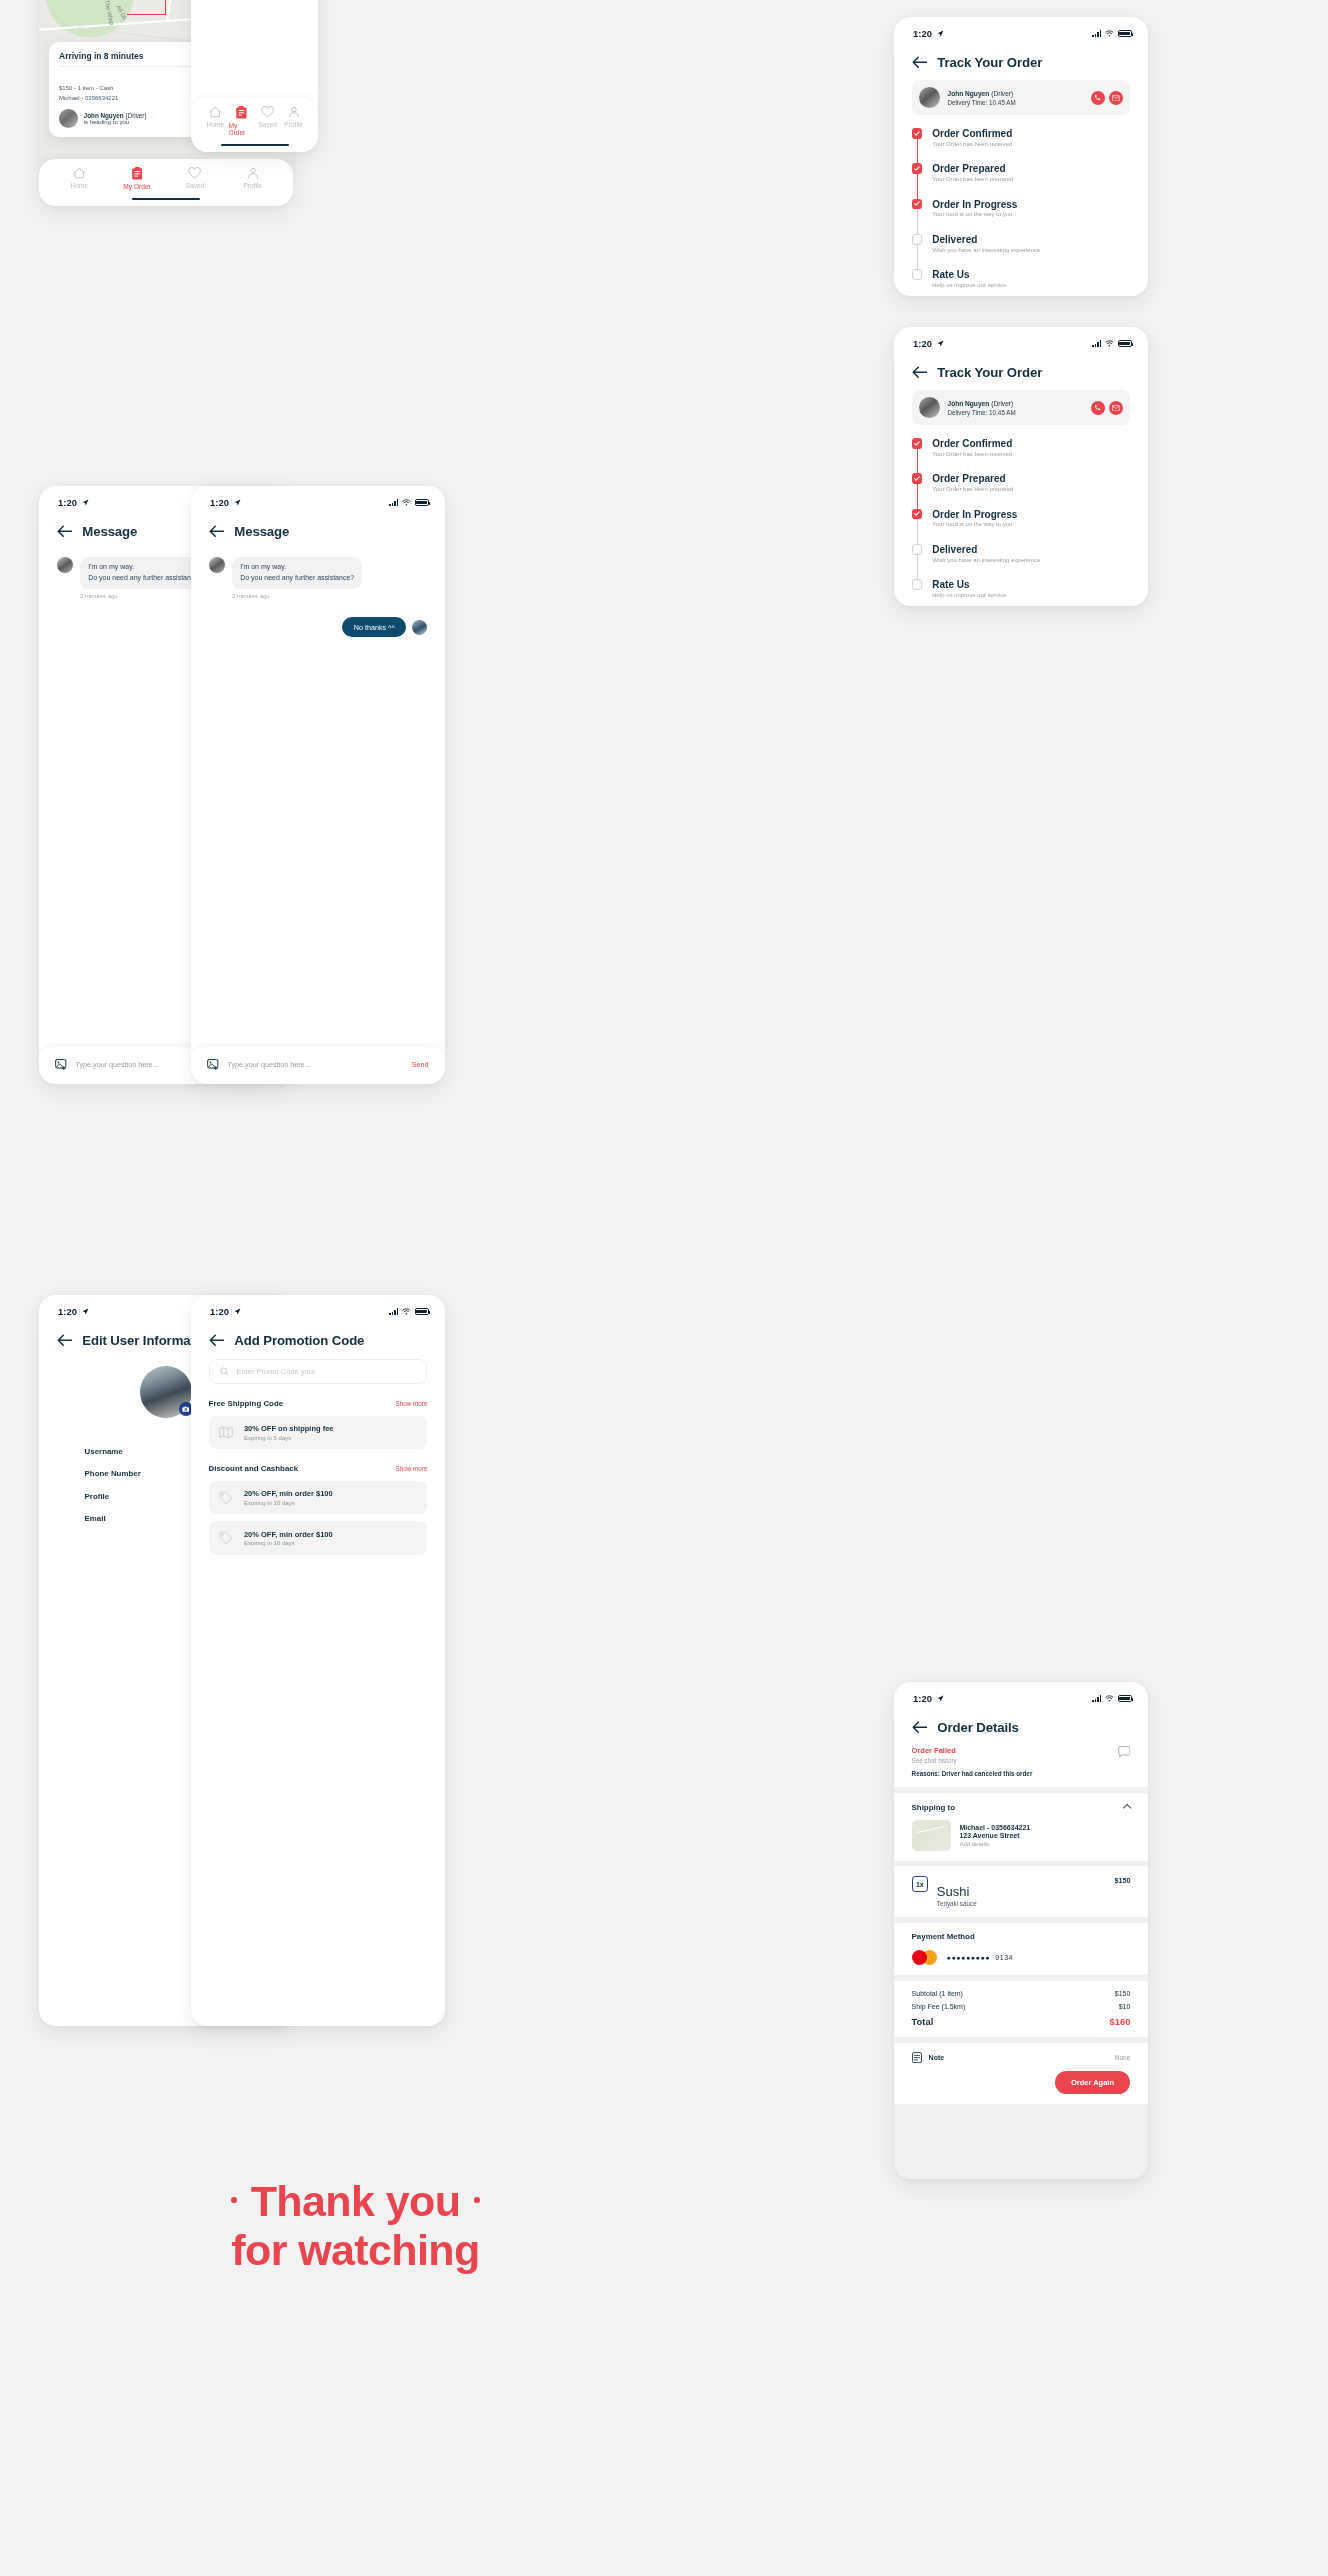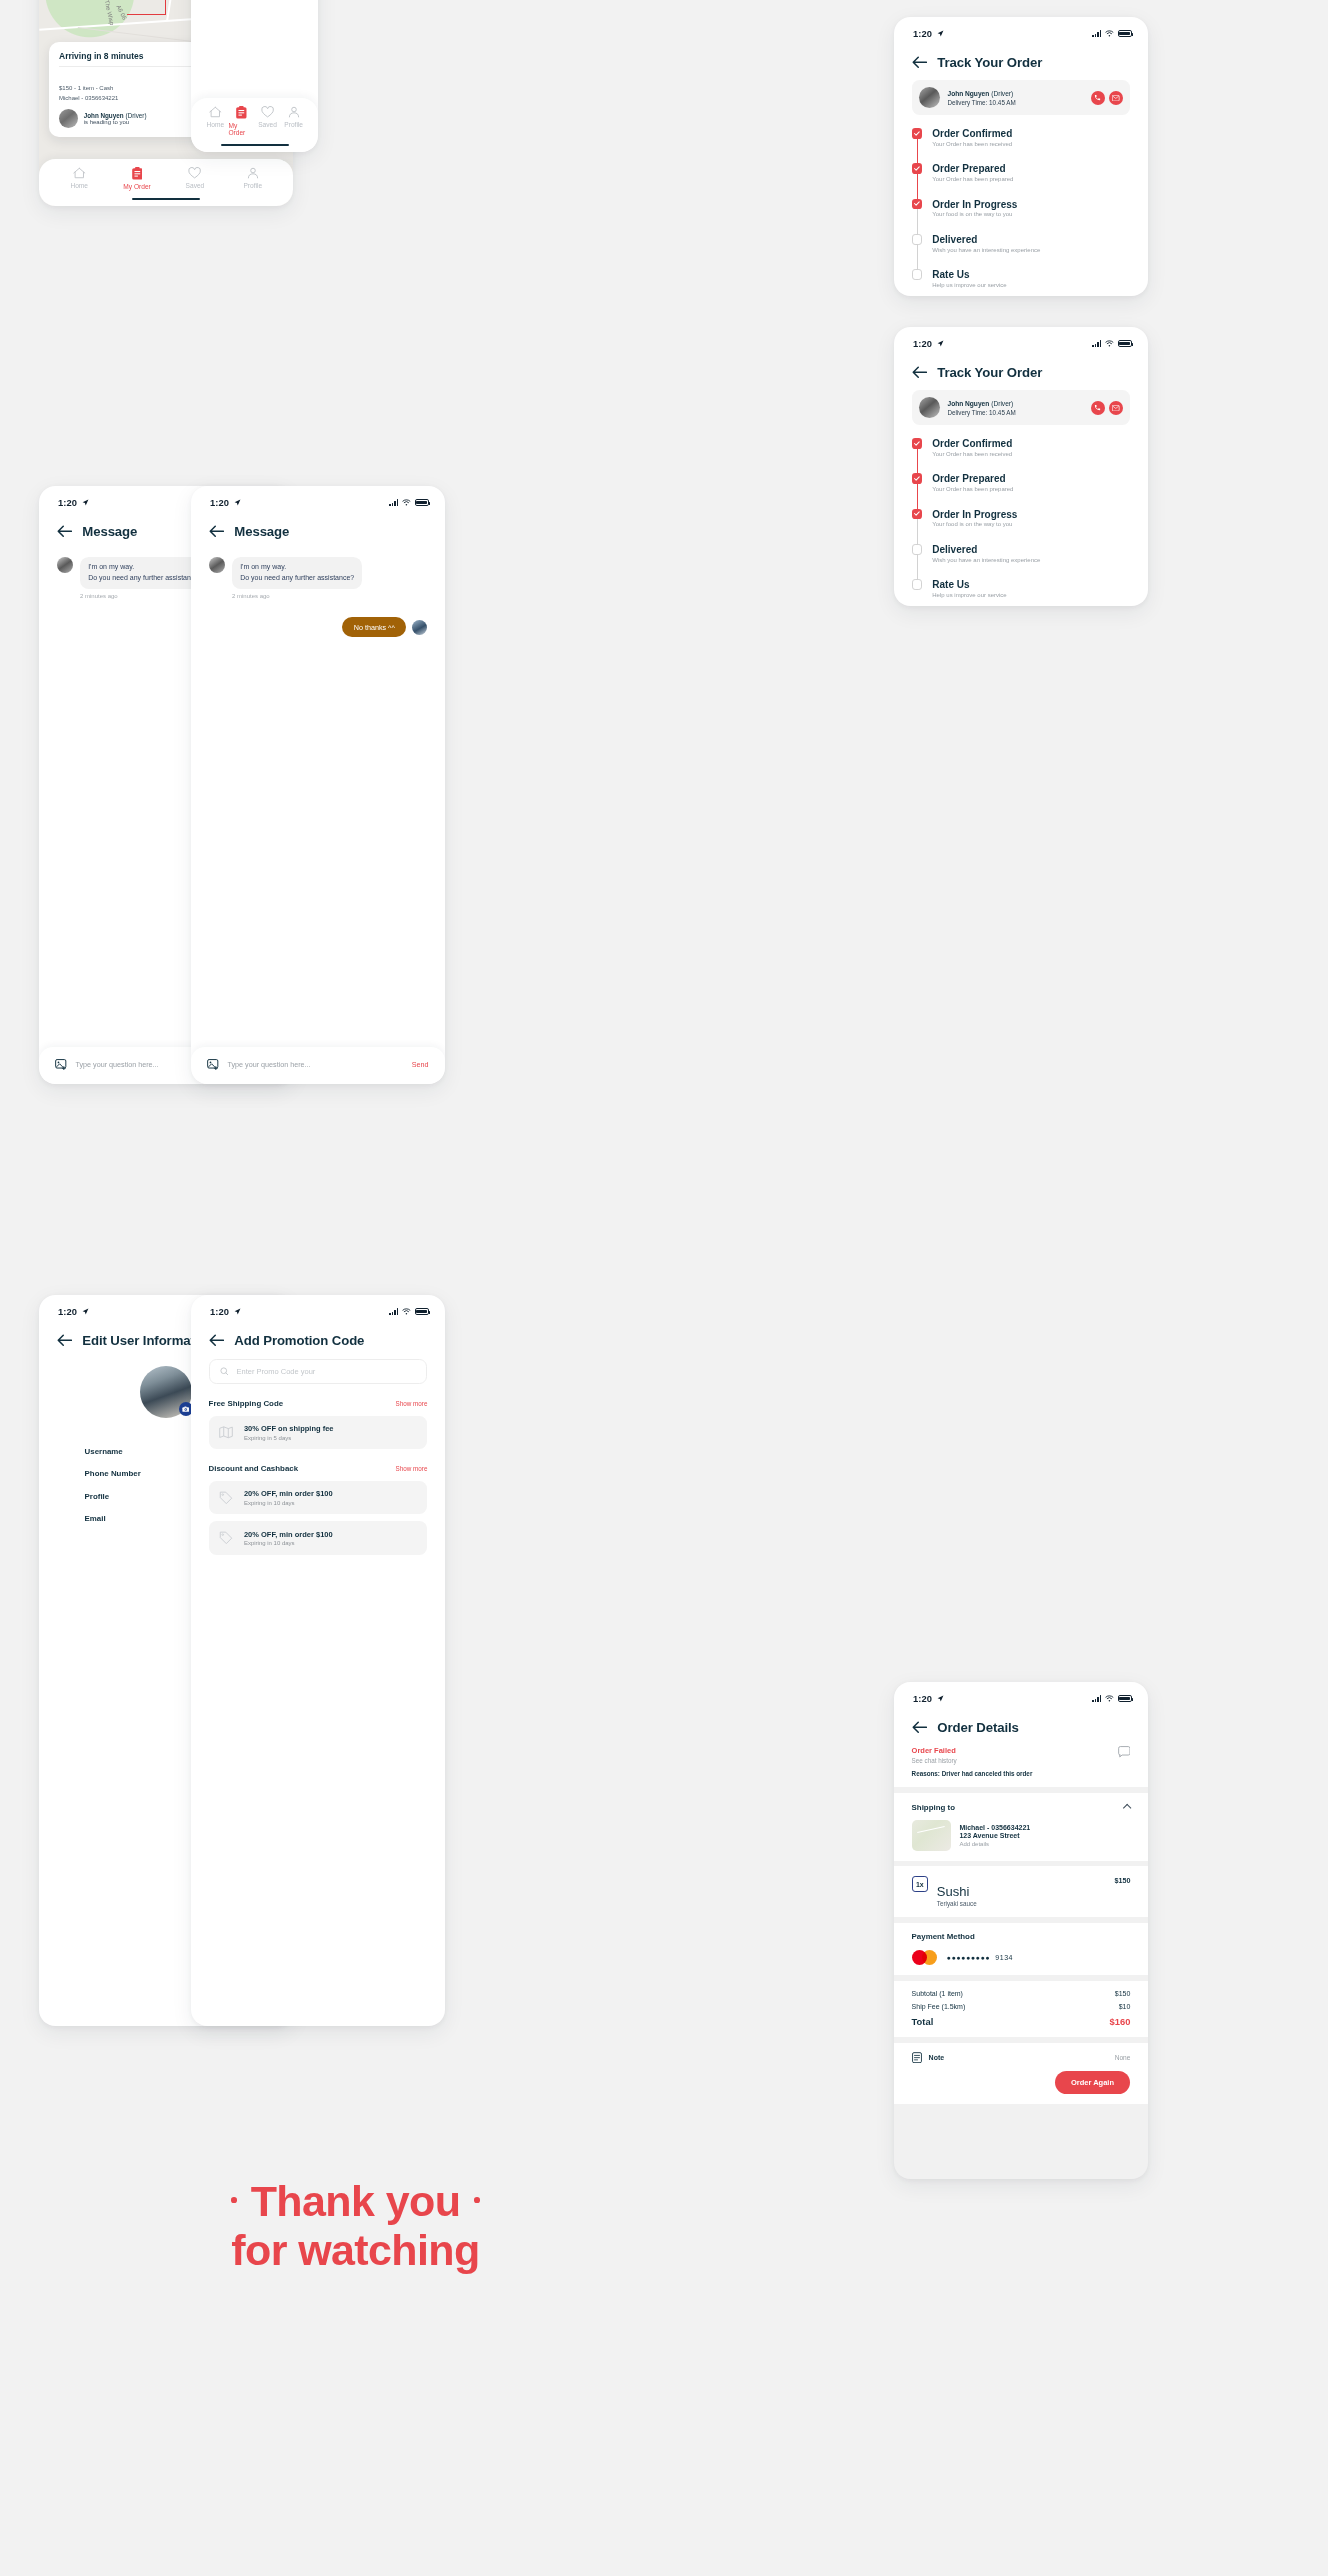--- a/index.html
+++ b/index.html
@@ -129,21 +129,21 @@
   #scr-msg1 { left: 39px; top: 486px; width: 254px; height: 598px; }
   #scr-msg2 { left: 191px; top: 486px; width: 254px; height: 598px; }
 
   .msg-row { display: flex; gap: 7px; align-items: flex-start; margin: 17.6px 17.6px 0; }
   .msg-av { width: 16.4px; height: 16.4px; border-radius: 50%; flex: 0 0 auto;
     background: linear-gradient(145deg,#cfcfcf,#5a5a5a 50%,#b0b0b0); }
   .bubble { background: #f2f2f2; border-radius: 8.8px; padding: 5.7px 8.2px; font-size: 7px;
     color: #2e3f5c; line-height: 1.5; max-width: 160px; }
   .msg-time { font-size: 6px; color: #a6abb0; margin: 4.4px 0 0 41px; }
   .msg-out { display: flex; justify-content: flex-end; align-items: center; gap: 6.3px; margin: 17.6px 17.6px 0; }
-  .bubble-out { background: #a16207; color: #fff; border-radius: 10px; padding: 5.7px 11.3px; font-size: 7.2px; }
+  .bubble-out { background: #0c4a6e; color: #fff; border-radius: 10px; padding: 5.7px 11.3px; font-size: 7.2px; }
   .msg-av-out { width: 15px; height: 15px; border-radius: 50%; flex: 0 0 auto;
     background: linear-gradient(150deg,#9fb7cc,#35506a 55%,#cfd9e2); }
 
   .composer { position: absolute; left: 0; right: 0; bottom: 0; background: #fff;
     border-radius: 14px 14px 16.4px 16.4px; box-shadow: 0 -1.9px 7.5px rgba(20,30,50,.05);
     display: flex; align-items: center; gap: 7.5px; padding: 11.3px 16.4px 14px 16.4px; }
   .composer .ph { font-size: 7.2px; color: #9aa0a6; flex: 1; }
   .composer .send { font-size: 7.2px; color: #e8464c; }
 
   

